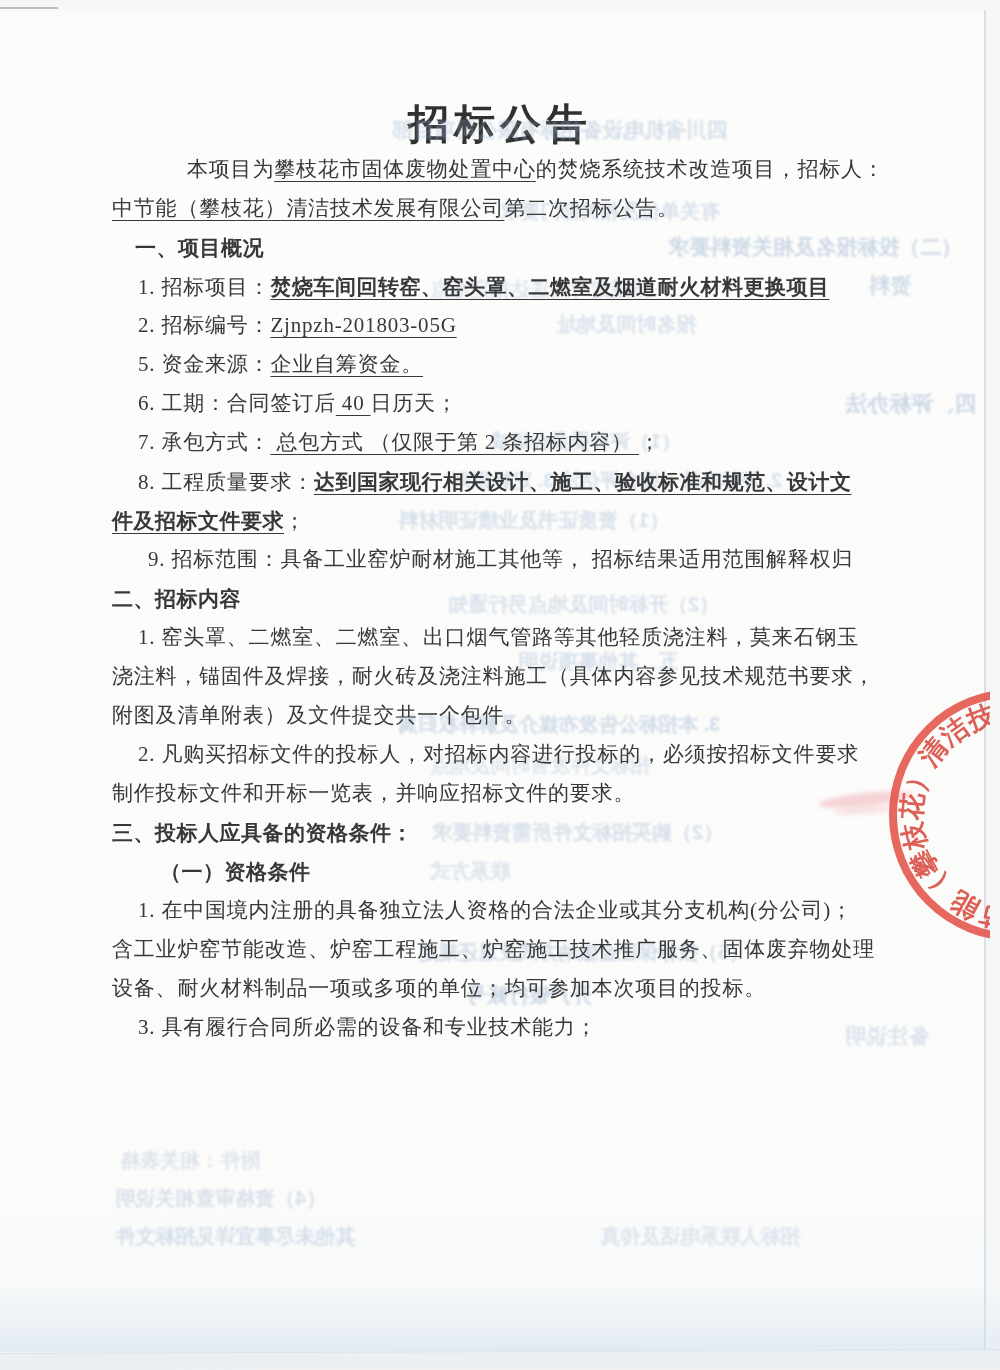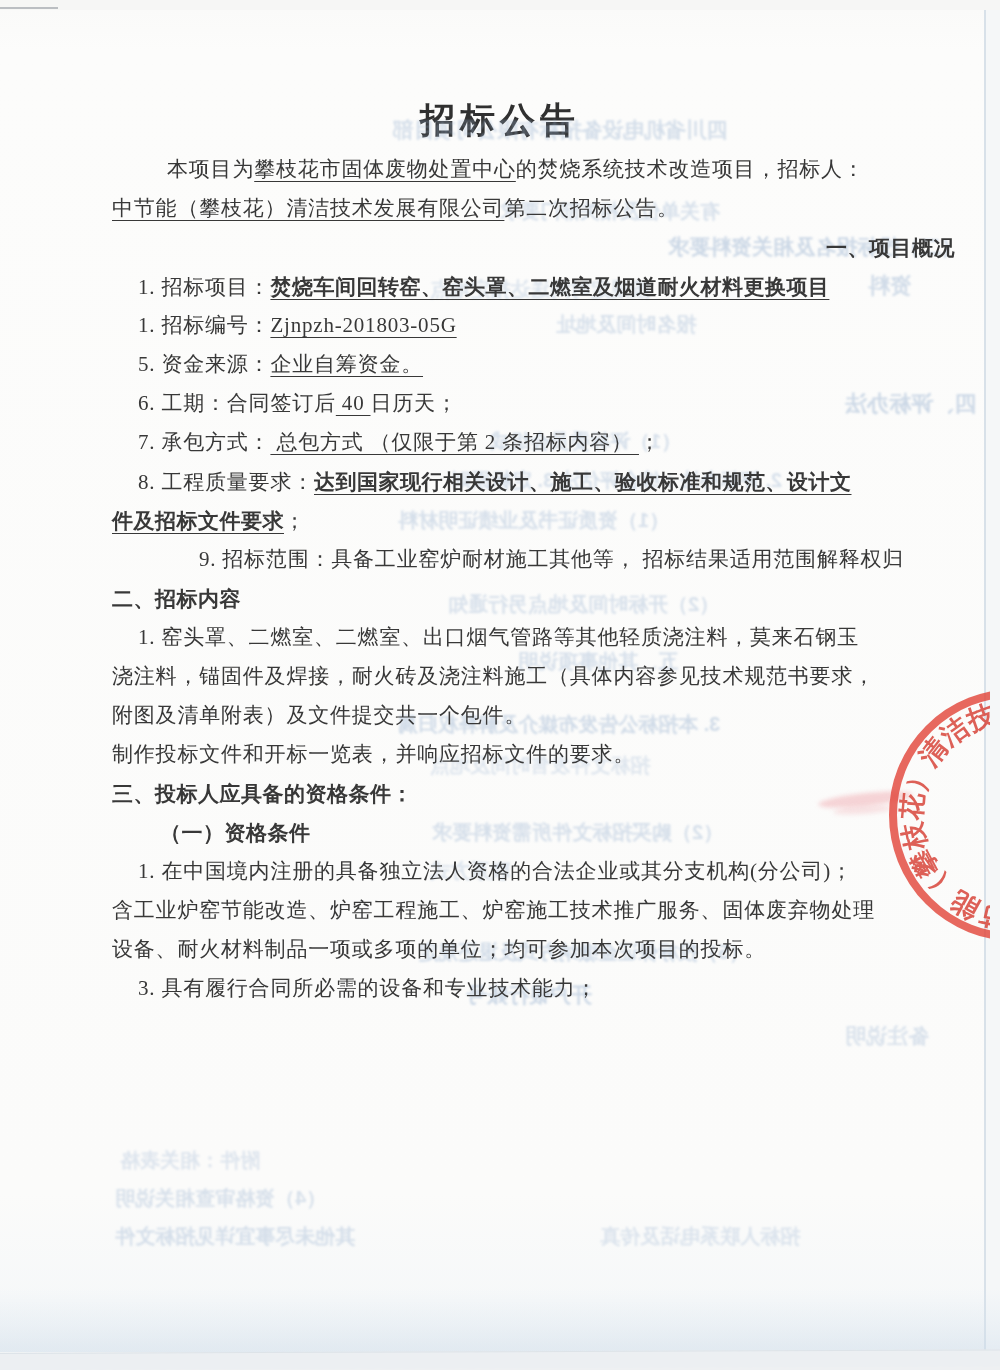--- a/index.html
+++ b/index.html
@@ -15,29 +15,29 @@
   .top-strip{position:absolute;left:0;top:0;width:100%;height:10px;background:#f6f6f5;}
   .top-dash{position:absolute;left:0;top:7px;width:58px;height:2px;background:#8a9097;opacity:.55;}
   .right-edge-line{position:absolute;top:10px;bottom:16px;left:984px;width:2px;background:#d8e1e9;}
   .right-margin{position:absolute;top:10px;bottom:16px;left:986px;right:0;background:#f5f7f8;}
   .bottom-strip{position:absolute;left:0;bottom:0;width:100%;height:16px;background:#eceff2;border-top:1px solid #dde3e8;transform:rotate(-0.2deg);transform-origin:left bottom;}
   .bottom-wash{position:absolute;left:0;top:1288px;width:100%;height:64px;
     background:linear-gradient(180deg,rgba(214,228,240,0) 0%,rgba(212,226,239,.25) 55%,rgba(203,219,234,.4) 100%);}
   
   .title{
     position:absolute;left:0;top:97px;width:1000px;text-align:center;
-    font-size:35px;font-weight:700;letter-spacing:5px;color:#303030;
+    font-size:41px;font-weight:700;letter-spacing:5px;color:#303030;
   }
   .content{position:absolute;left:110px;top:150px;width:845px;z-index:3;}
   .line{height:39px;line-height:39px;white-space:nowrap;font-size:21px;letter-spacing:.8px;color:#383838;}
   .ind0{margin-left:2px;}
-  .indA{margin-left:25px;text-align:right;}  
+  .indA{margin-left:25px;}  
   .indB{margin-left:28px;}  
-  .indC{margin-left:38px;text-align:center;}  
-  .indD{margin-left:57px;}  
+  .indC{margin-left:38px;}  
+  .indD{margin-left:77px;}  
   .indE{margin-left:50px;}  
   .line .b{font-weight:700;font-family:"Liberation Sans","DejaVu Sans",sans-serif;letter-spacing:.5px;}
   .line .u{text-decoration:underline;text-underline-offset:5px;text-decoration-thickness:1.4px;}
   
   .ghost-layer{position:absolute;inset:0;z-index:1;}
   .ghost{
     position:absolute;transform:scaleX(-1);white-space:nowrap;
     color:#9db5d2;filter:blur(1.2px);
     font-family:"Liberation Sans","DejaVu Sans",sans-serif;
   }
@@ -91,31 +91,32 @@
     <div class="ghost" style="left: 600px; top: 1223px; font-size: 20px; opacity: 0.32; font-weight: 700;">招标人联系电话及传真</div>
   </div>
 
 <div class="title">招标公告</div>
 
 <div class="content">
     <div class="line indD"><span>本项目为</span><span class="u">攀枝花市固体废物处置中心</span><span>的焚烧系统技术改造项目，招标人：</span></div>
     <div class="line ind0"><span class="u">中节能（攀枝花）清洁技术发展有限公司</span><span>第二次招标公告。</span></div>
     <div class="line indA"><span class="b">一、项目概况</span></div>
     <div class="line indB"><span>1. 招标项目：</span><span class="b u">焚烧车间回转窑、窑头罩、二燃室及烟道耐火材料更换项目</span></div>
-    <div class="line indB"><span>1. 招标编号：</span><span class="u">Zjnpzh-201803-05G</span></div>
+    <div class="line indB"><span>2. 招标编号：</span><span class="u">Zjnpzh-201803-05G</span></div>
     <div class="line indB"><span>5. 资金来源：</span><span class="u">企业自筹资金。 </span></div>
     <div class="line indB"><span>6. 工期：合同签订后</span><span class="u"> 40 </span><span>日历天；</span></div>
     <div class="line indB"><span>7. 承包方式：</span><span class="u"> 总包方式 （仅限于第 2 条招标内容） </span><span>；</span></div>
     <div class="line indB"><span>8. 工程质量要求：</span><span class="b u">达到国家现行相关设计、施工、验收标准和规范、设计文</span></div>
     <div class="line ind0"><span class="b u">件及招标文件要求</span><span>；</span></div>
     <div class="line indC"><span>9.  招标范围：具备工业窑炉耐材施工其他等，  招标结果适用范围解释权归</span></div>
     <div class="line ind0"><span class="b">二、招标内容</span></div>
     <div class="line indB"><span>1. 窑头罩、二燃室、二燃室、出口烟气管路等其他轻质浇注料，莫来石钢玉</span></div>
     <div class="line ind0"><span>浇注料，锚固件及焊接，耐火砖及浇注料施工（具体内容参见技术规范书要求，</span></div>
     <div class="line ind0"><span>附图及清单附表）及文件提交共一个包件。</span></div>
+    <div class="line indB"><span>2. 凡购买招标文件的投标人，对招标内容进行投标的，必须按招标文件要求</span></div>
     <div class="line ind0"><span>制作投标文件和开标一览表，并响应招标文件的要求。</span></div>
     <div class="line ind0"><span class="b">三、投标人应具备的资格条件：</span></div>
     <div class="line indE"><span class="b">（一）资格条件</span></div>
     <div class="line indB"><span>1. 在中国境内注册的具备独立法人资格的合法企业或其分支机构(分公司)；</span></div>
     <div class="line ind0"><span>含工业炉窑节能改造、炉窑工程施工、炉窑施工技术推广服务、固体废弃物处理</span></div>
     <div class="line ind0"><span>设备、耐火材料制品一项或多项的单位；均可参加本次项目的投标。</span></div>
     <div class="line indB"><span>3. 具有履行合同所必需的设备和专业技术能力；</span></div>
   </div>
 
 <div class="seal-smear"></div>

